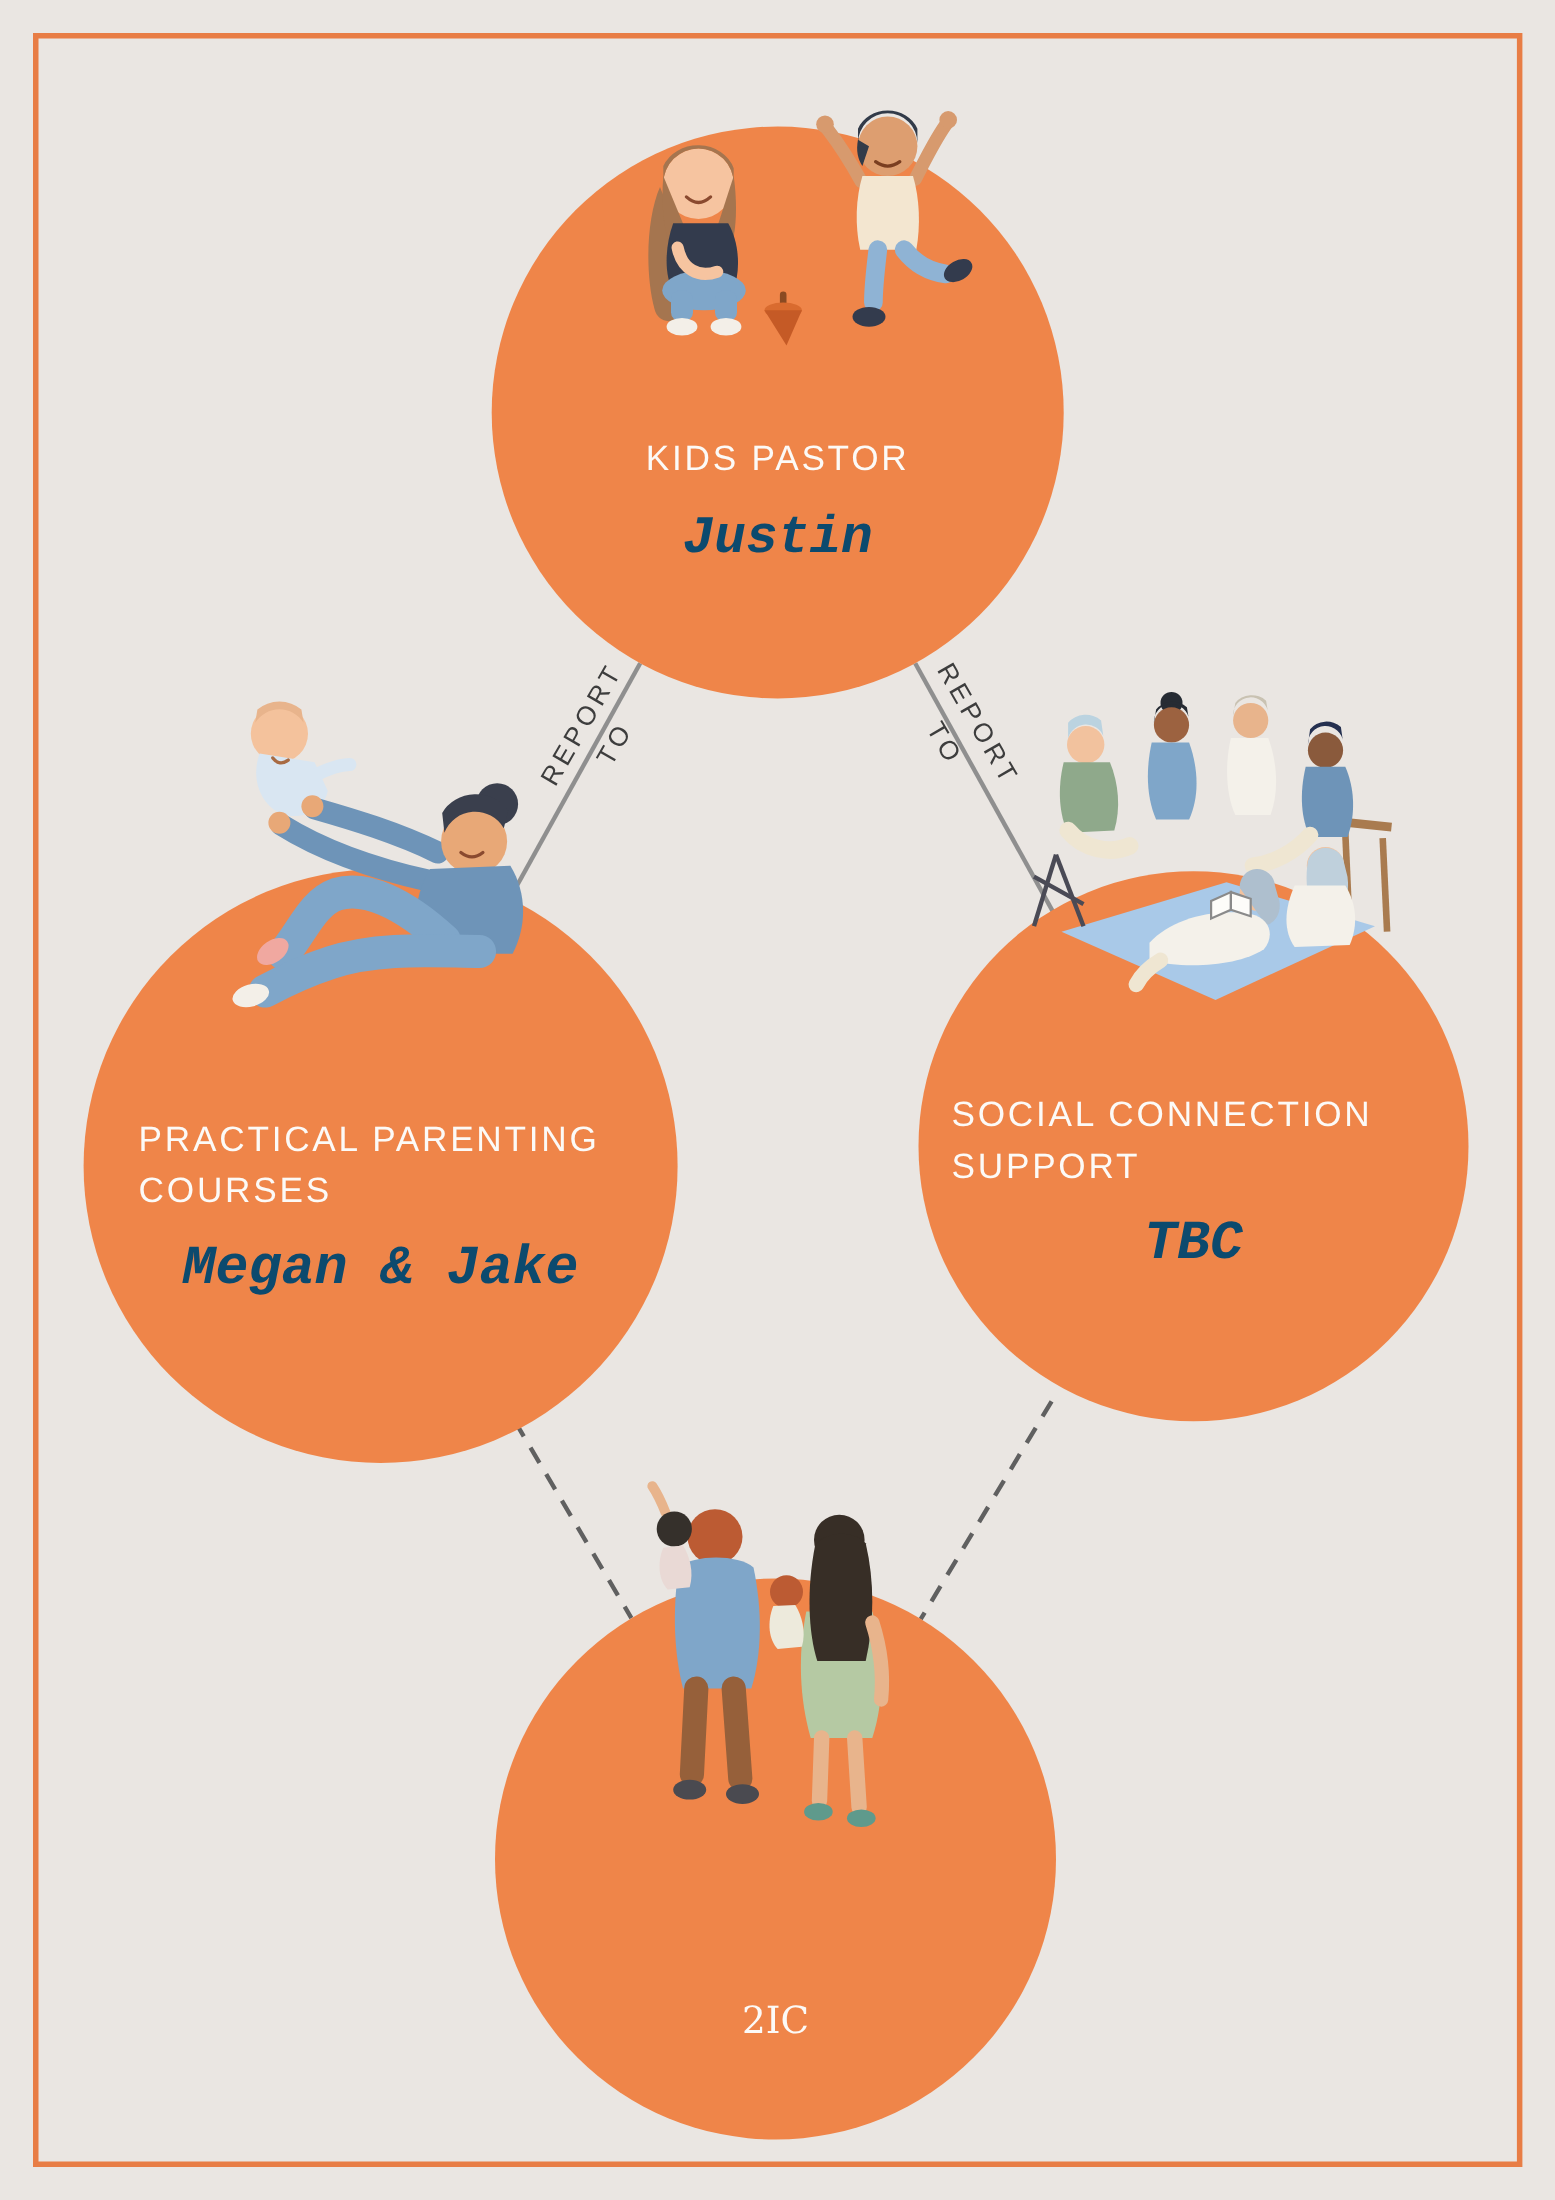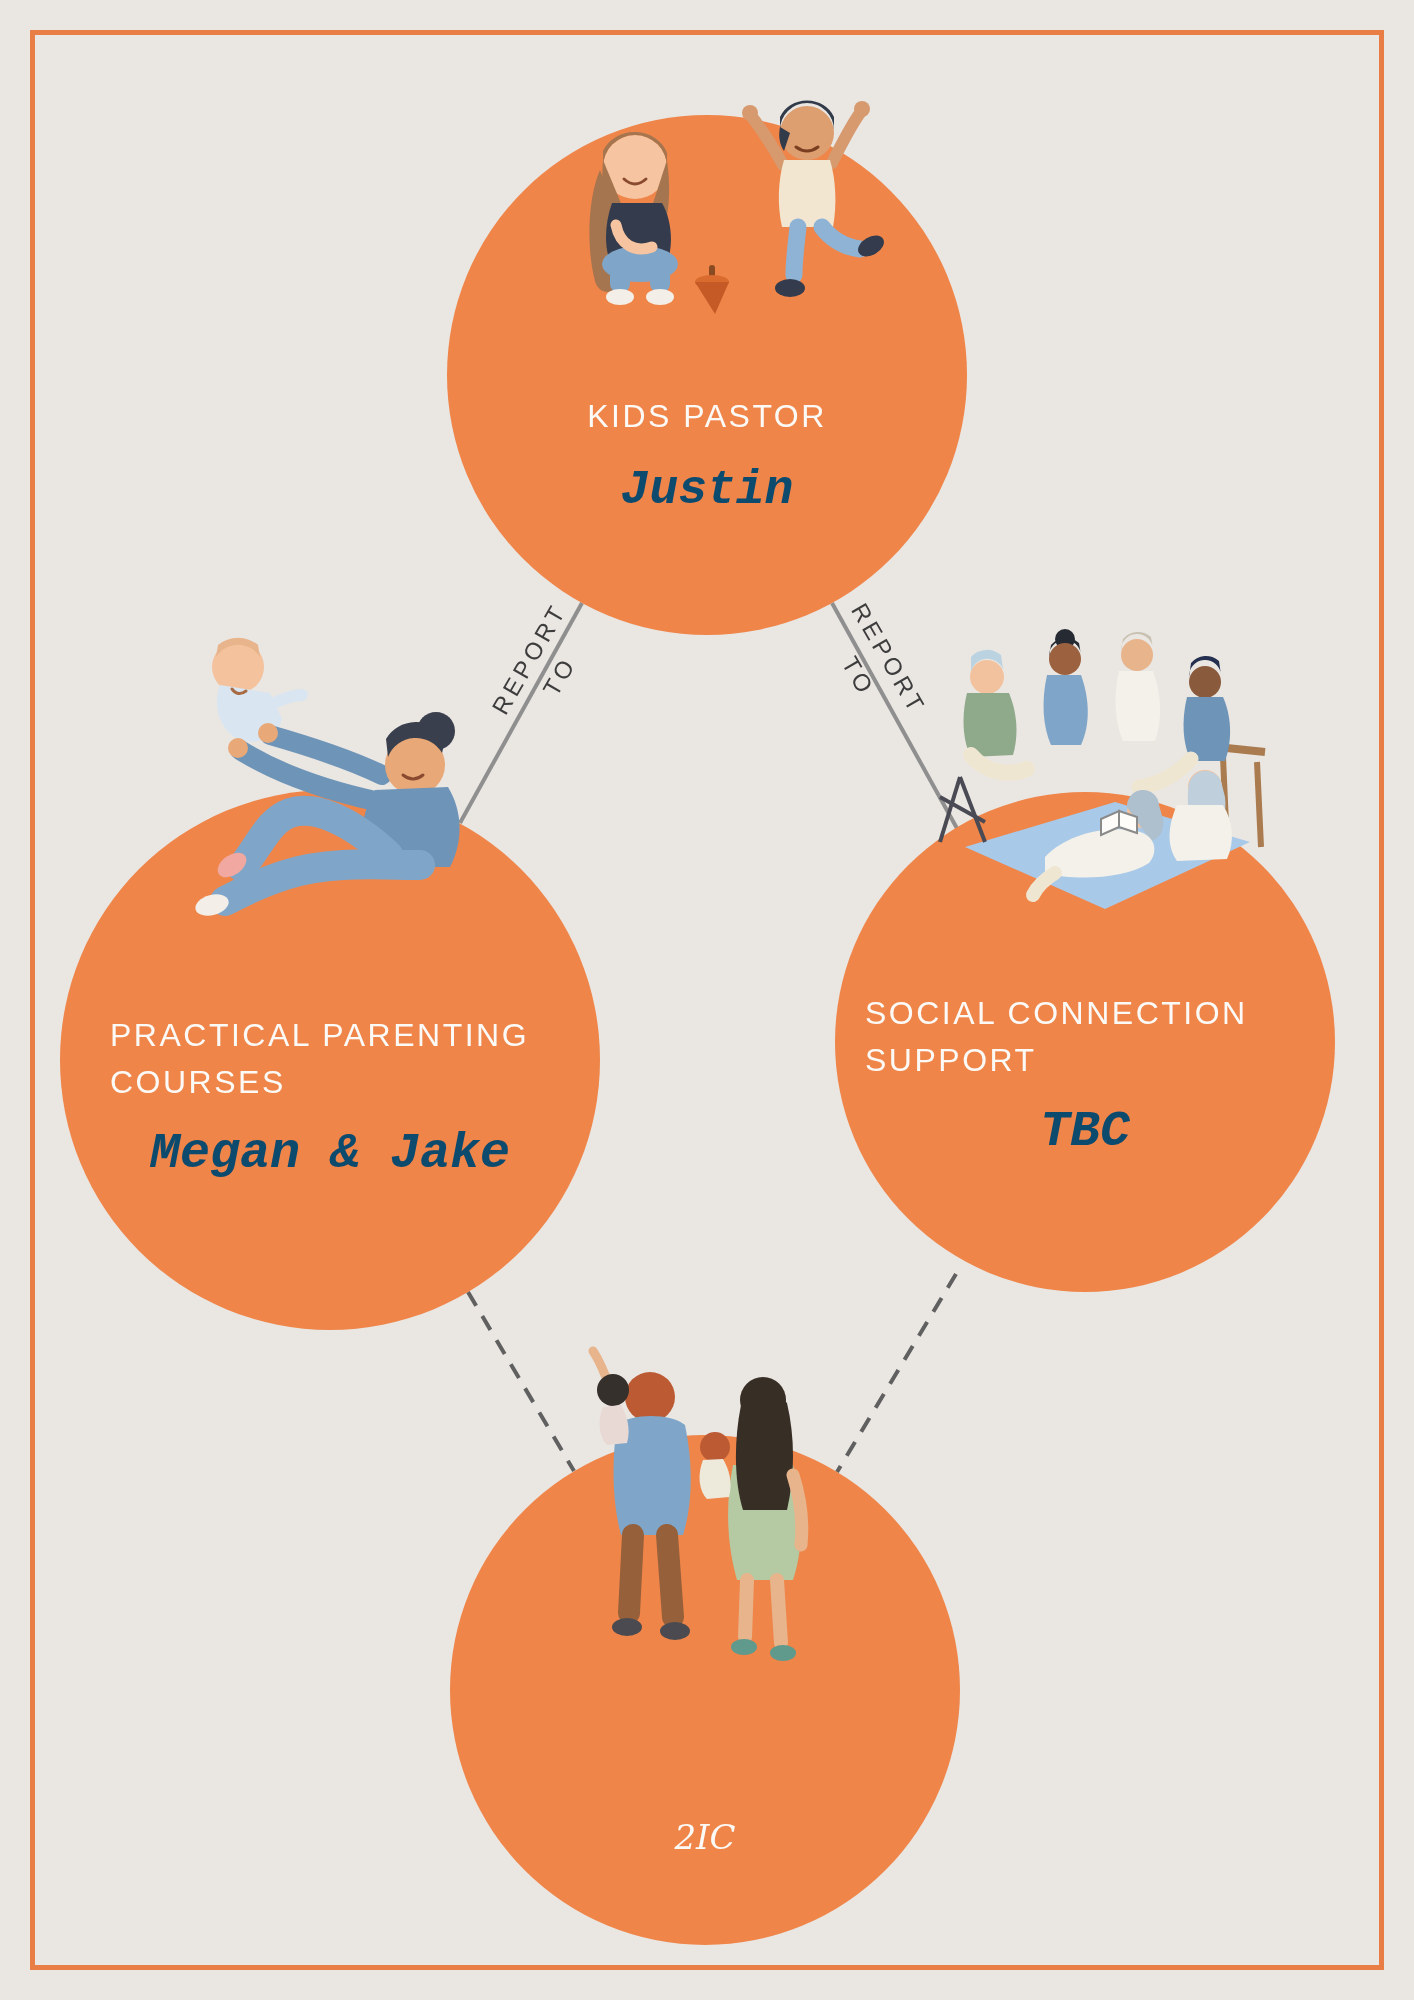--- a/index.html
+++ b/index.html
@@ -29,36 +29,36 @@
   .edge-label-left  { left:465px; top:633px; transform:rotate(-60deg); }
   .edge-label-right { left:793px; top:633px; transform:rotate(60deg); }
 
   .node {
     position:absolute; border-radius:50%;
     background: var(--orange, #EF8549);
     z-index:2; display:flex; flex-direction:column; align-items:center;
     justify-content:flex-end; 
   }
   .node-top    { left:447px; top:115px;  width:520px; height:520px; padding-bottom:118px; }
-  .node-left   { left:60px;  top:790px;  width:540px; height:540px; padding-bottom:148px; }
+  .node-left   { left:76px;  top:790px;  width:540px; height:540px; padding-bottom:148px; }
   .node-right  { left:835px; top:792px;  width:500px; height:500px; padding-bottom:132px; }
   .node-bottom { left:450px; top:1435px; width:510px; height:510px; padding-bottom:88px; }
 
   .role {
     font-size:32px; letter-spacing:2.5px; line-height:1.45;
     max-width:440px; color: var(--text-on-orange, #FCFAF7);
   }
   .person {
     font-family:Liberation Mono, monospace; font-style:italic; font-weight:700;
     font-size:50px; margin-top:20px; color:#0c4a6e;
   }
   .node-top .person { font-size:48px; margin-top:24px; }
   .node-bottom .person { margin-top:12px; }
   .subtitle {
-    font-family:"DejaVu Serif", serif; font-style:italic; font-weight:400;
+    font-family:"DejaVu Serif", serif; font-weight:400;
     font-size:34px; margin-top:14px; color: var(--text-on-orange, #FCFAF7);
   }
 
   .illo { position:absolute; }
   .illo svg { display:block; width:100%; height:100%; }
   .illo-kids   { left:93px;  top:-40px;  width:350px; height:245px; }
   .illo-parent { left:60px;  top:-175px; width:380px; height:340px; }
   .illo-group  { left:70px;  top:-195px; width:390px; height:345px; }
   .illo-family { left:125px; top:-90px;  width:260px; height:325px; }
 </style>

